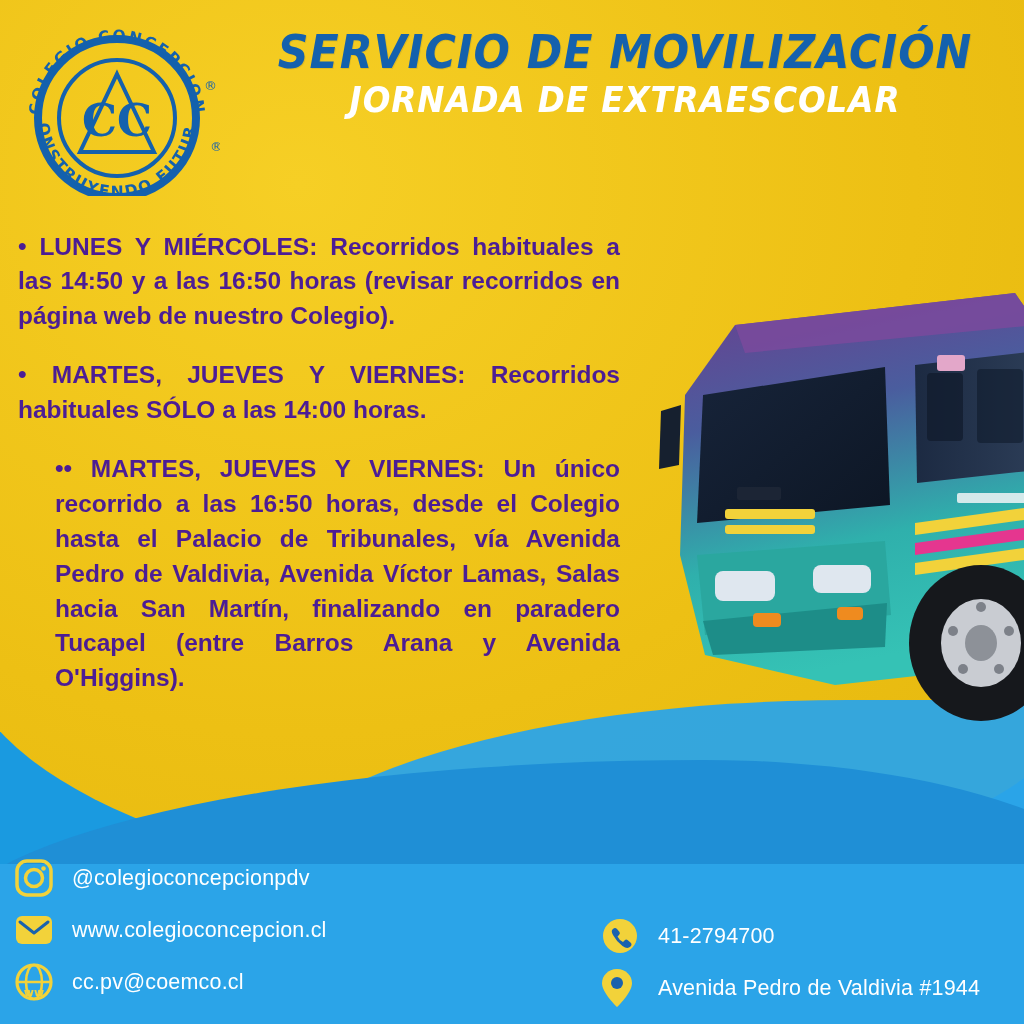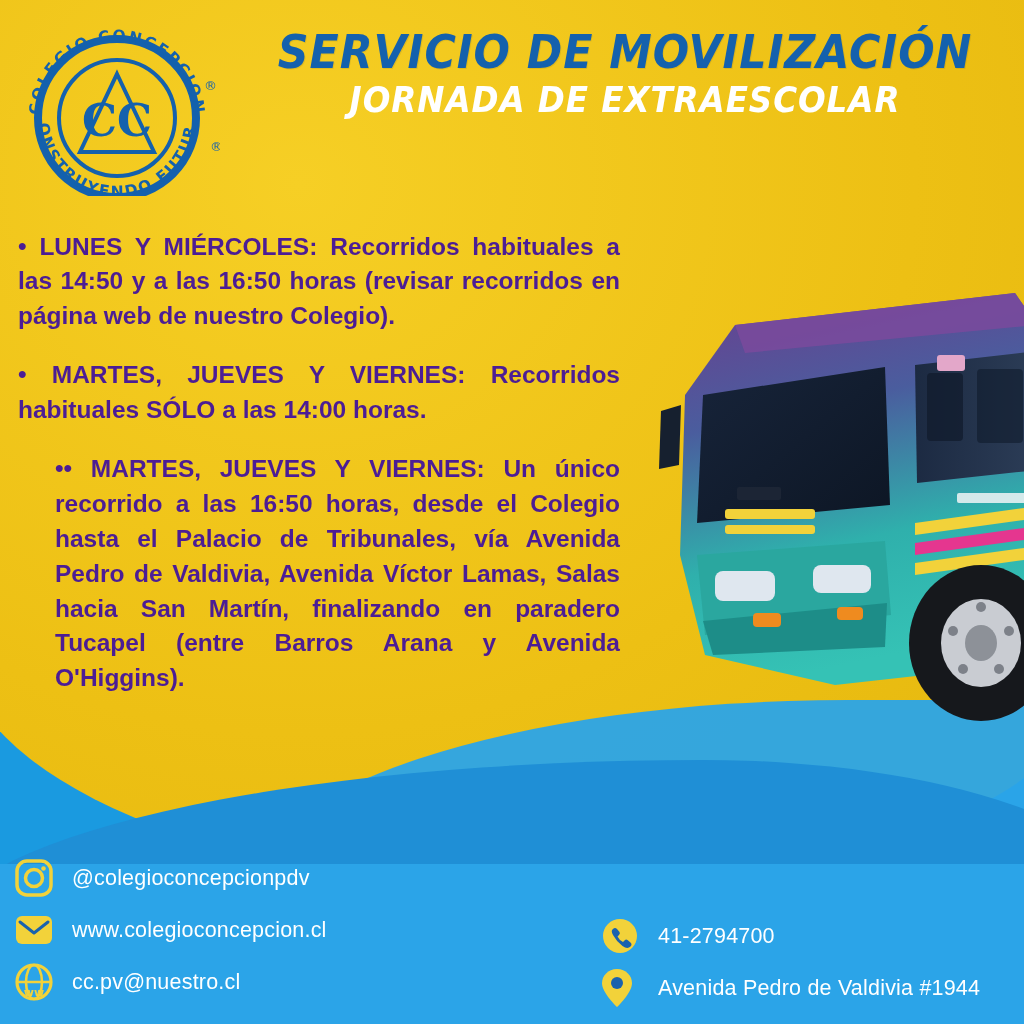--- a/index.html
+++ b/index.html
@@ -292,21 +292,21 @@
 
     <div class="contact-row">
       <span class="contact-icon">
         <svg width="40" height="40" viewBox="0 0 40 40">
           <circle cx="20" cy="20" r="17" fill="none" stroke="#f2d23a" stroke-width="3.2"></circle>
           <ellipse cx="20" cy="20" rx="8" ry="17" fill="none" stroke="#f2d23a" stroke-width="2.6"></ellipse>
           <line x1="3" y1="20" x2="37" y2="20" stroke="#f2d23a" stroke-width="2.6"></line>
           <text x="20" y="34" text-anchor="middle" font-size="11" fill="#f2d23a" font-family="DejaVu Sans, sans-serif" font-weight="bold">ww</text>
         </svg>
       </span>
-      <span class="contact-text">cc.pv@nuestro.cl</span>
+      <span class="contact-text">cc.pv@coemco.cl</span>
     </div>
   </div>
 
   <div class="contacts-right">
 
     <div class="contact-row">
       <span class="contact-icon">
         <svg width="40" height="40" viewBox="0 0 40 40">
           <circle cx="20" cy="20" r="17" fill="#f2d23a"></circle>
           <path d="M13 13 q2-2 4 0 l2.5 3 q1 1.5-0.5 3 l-1.5 1.5 q2 4 5.5 5.5 l1.5-1.5 q1.5-1.5 3-0.5 l3 2.5 q2 2 0 4 q-3 3-8-0.5 q-6-4.5-9.5-11 q-2.5-4.5-0-6z" fill="#1a62ae"></path>

